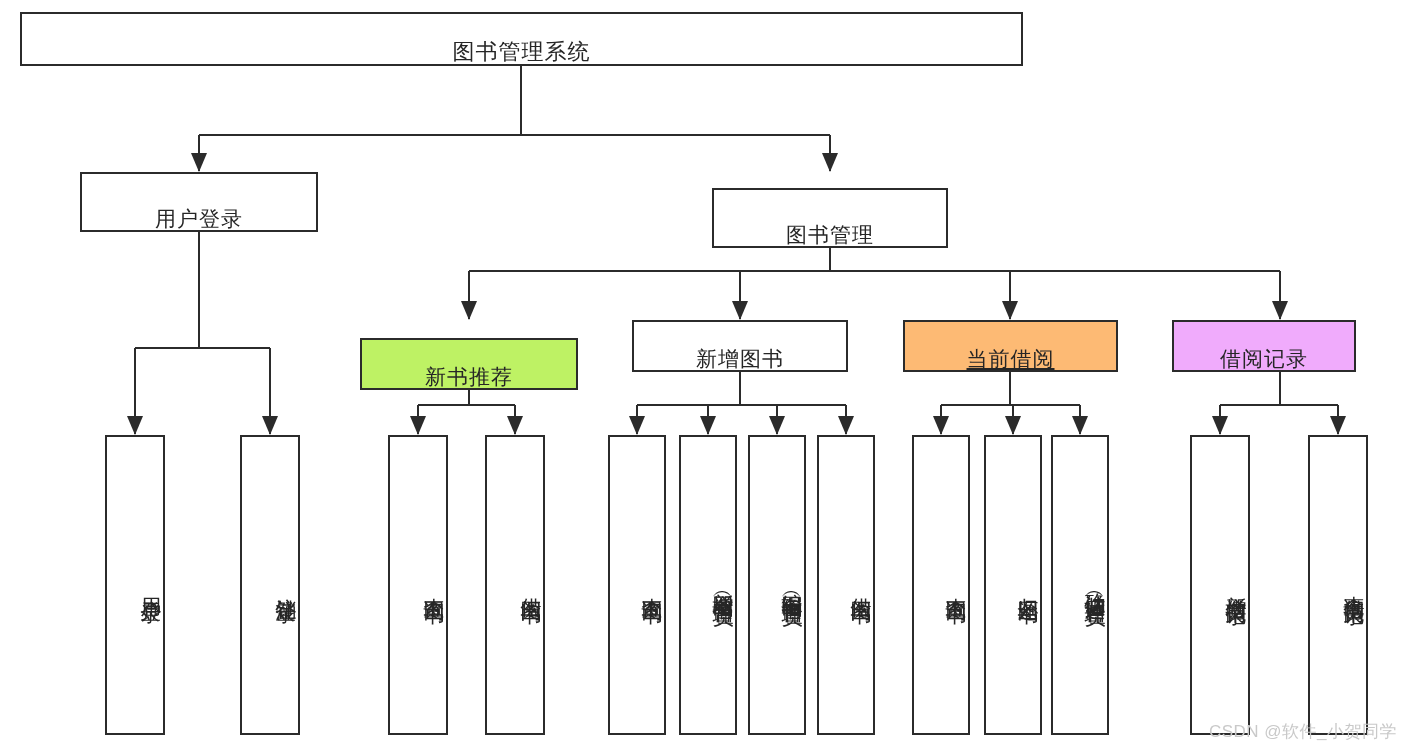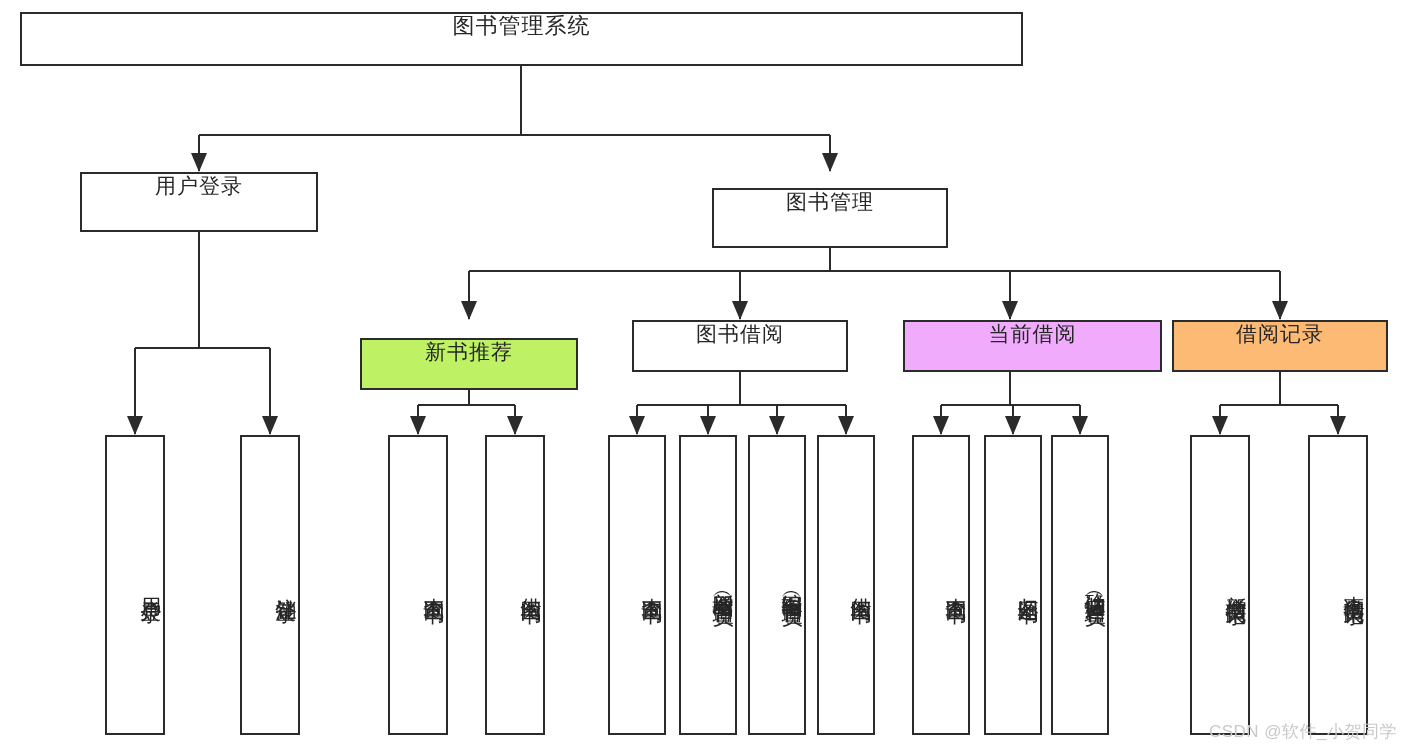--- a/index.html
+++ b/index.html
@@ -24,21 +24,21 @@
     width: 1405px;
     height: 747px;
     pointer-events: none;
   }
   .node {
     position: absolute;
     box-sizing: border-box;
     background: #ffffff;
     border: 2px solid #2b2b2b;
     display: flex;
-    align-items: flex-start;
+    align-items: flex-end;
     justify-content: center;
     color: #262626;
   }
   .node.horiz {
     font-size: 21px;
     line-height: 1.1;
     letter-spacing: 1px;
     white-space: nowrap;
   }
   .node.root {
@@ -134,26 +134,26 @@
       <div class="node horiz" style="left: 80px; top: 172px; width: 238px; height: 60px; border-color: rgb(43, 43, 43); background: rgb(255, 255, 255); color: rgb(38, 38, 38);">
         <span>用户登录</span>
       </div>
       <div class="node horiz" style="left: 712px; top: 188px; width: 236px; height: 60px; border-color: rgb(43, 43, 43); background: rgb(255, 255, 255); color: rgb(38, 38, 38);">
         <span>图书管理</span>
       </div>
       <div class="node horiz" style="left: 360px; top: 320px; width: 218px; height: 52px; border-color: rgb(43, 43, 43); background: #bef264; color: rgb(38, 38, 38); margin-top: 18px;">
         <span>新书推荐</span>
       </div>
       <div class="node horiz" style="left: 632px; top: 320px; width: 216px; height: 52px; border-color: rgb(43, 43, 43); background: rgb(255, 255, 255); color: rgb(38, 38, 38);">
-        <span>图书借阅</span>
+        <span>新增图书</span>
       </div>
-      <div class="node horiz" style="left: 903px; top: 320px; width: 259px; height: 52px; border-color: rgb(43, 43, 43); background: #f0abfc; color: rgb(38, 38, 38);">
+      <div class="node horiz" style="left: 903px; top: 320px; width: 215px; height: 52px; border-color: rgb(43, 43, 43); background: #fdba74; color: rgb(38, 38, 38); text-decoration: underline;">
         <span>当前借阅</span>
       </div>
-      <div class="node horiz" style="left: 1172px; top: 320px; width: 216px; height: 52px; border-color: rgb(43, 43, 43); background: #fdba74; color: rgb(38, 38, 38);">
+      <div class="node horiz" style="left: 1172px; top: 320px; width: 184px; height: 52px; border-color: rgb(43, 43, 43); background: #f0abfc; color: rgb(38, 38, 38);">
         <span>借阅记录</span>
       </div>
       <div class="node vert" style="left: 105px; top: 435px; width: 60px; height: 300px; border-color: rgb(43, 43, 43); background: rgb(255, 255, 255); color: rgb(38, 38, 38);">
         <span>用户登录</span>
       </div>
       <div class="node vert" style="left: 240px; top: 435px; width: 60px; height: 300px; border-color: rgb(43, 43, 43); background: rgb(255, 255, 255); color: rgb(38, 38, 38);">
         <span>注销登录</span>
       </div>
       <div class="node vert" style="left: 388px; top: 435px; width: 60px; height: 300px; border-color: rgb(43, 43, 43); background: rgb(255, 255, 255); color: rgb(38, 38, 38);">
         <span>查询图书</span>

